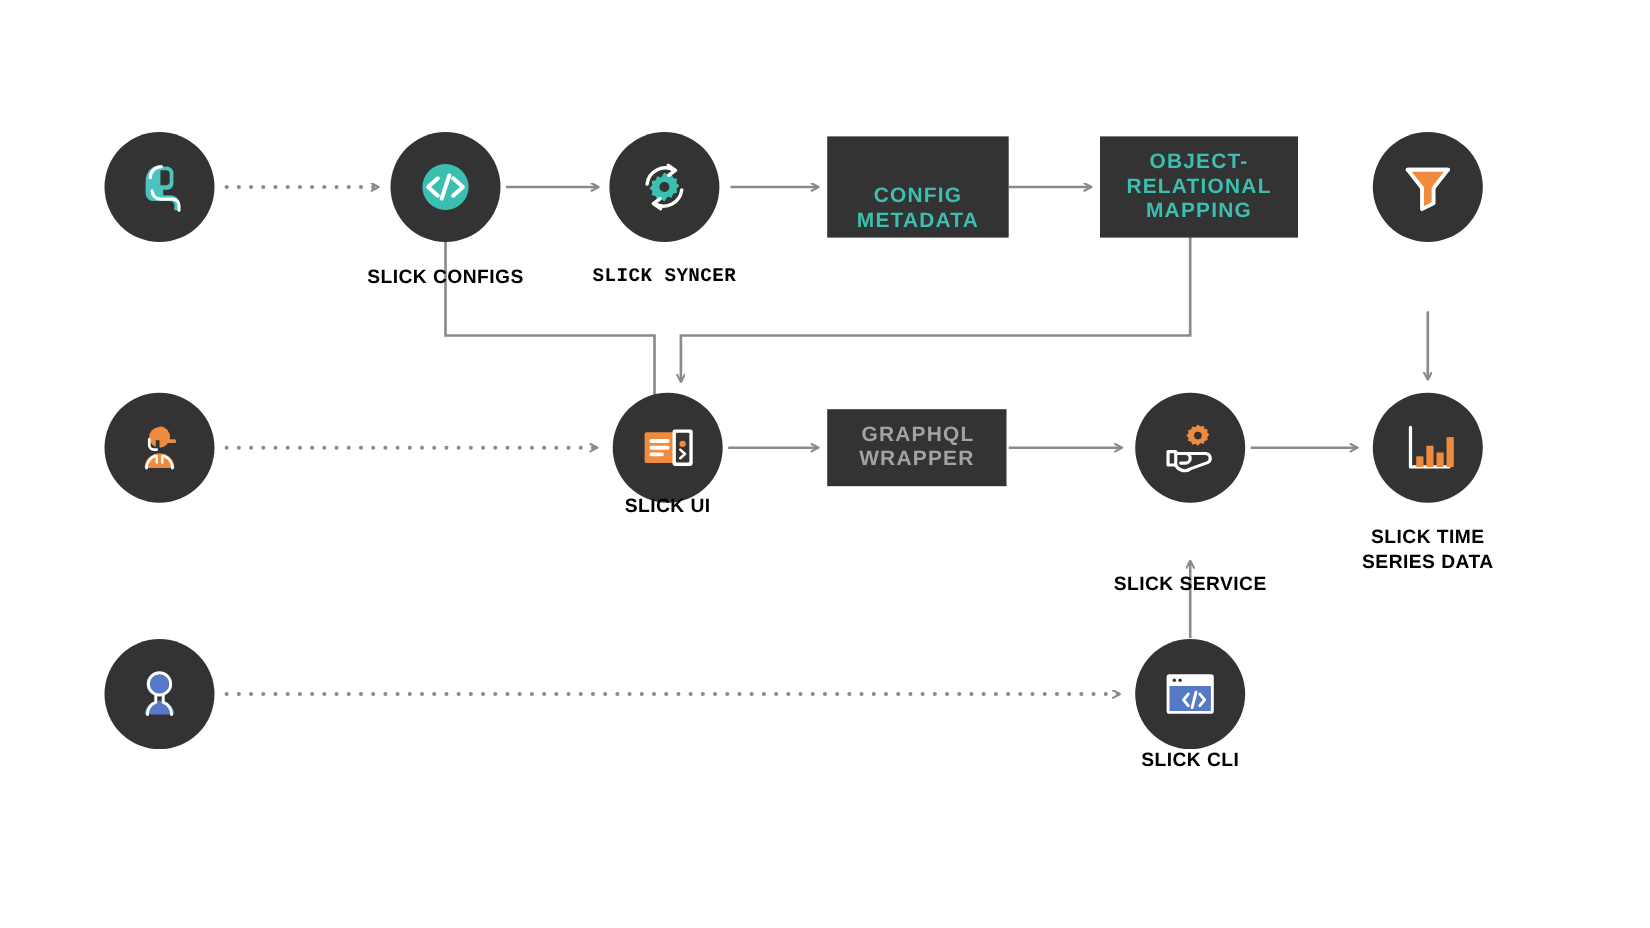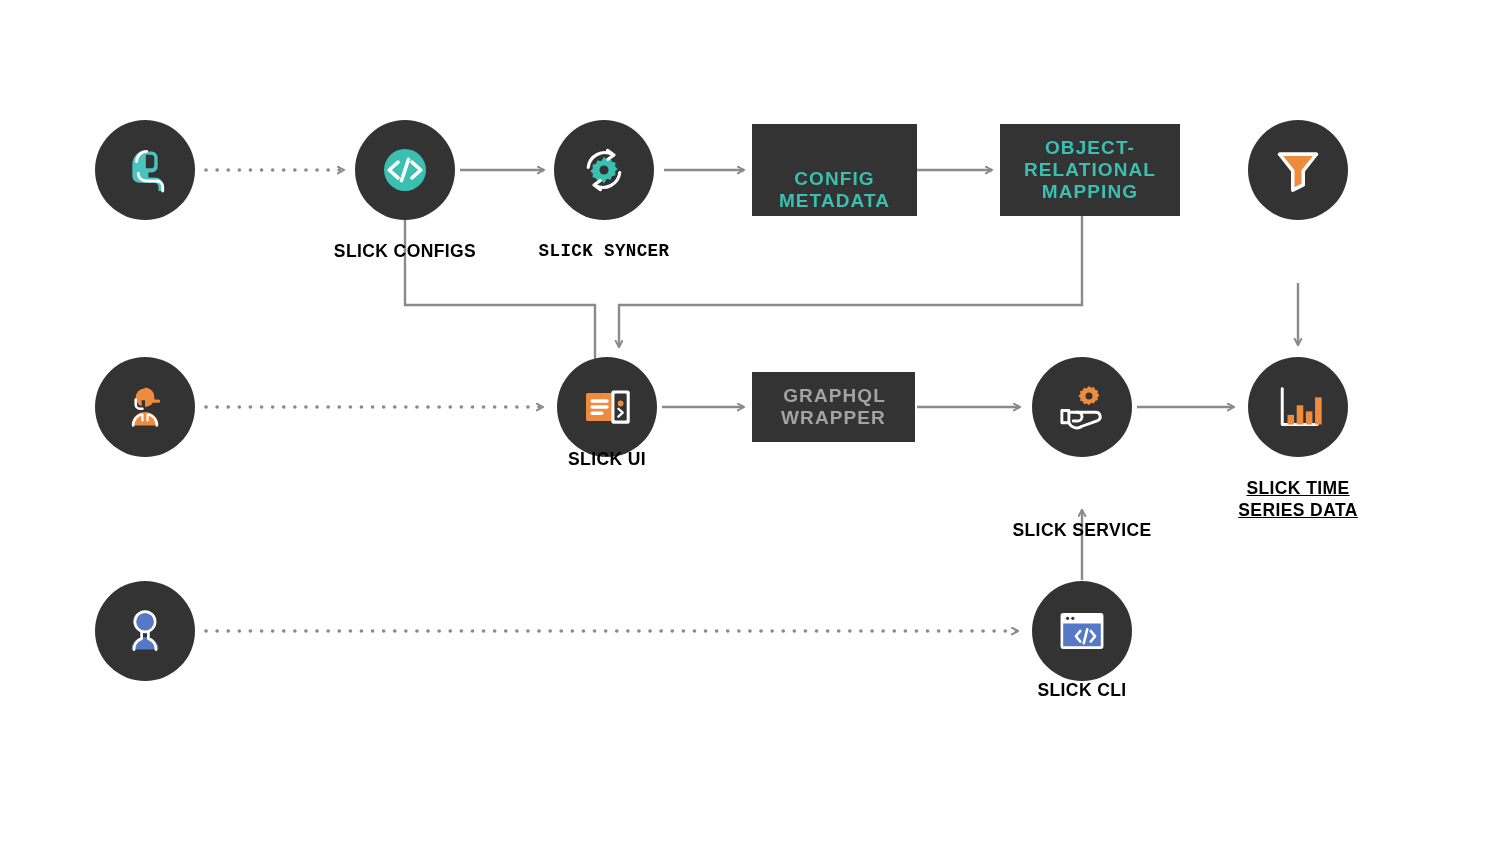--- a/index.html
+++ b/index.html
@@ -225,21 +225,21 @@
 
   <div class="node" style="left:1248px; top:357px;">
     <svg class="glyph" viewBox="0 0 64 64">
       <path d="M14 11 v41 h40" fill="none" stroke="#ffffff" stroke-width="3.4" stroke-linecap="round" stroke-linejoin="round"></path>
       <rect x="20" y="41" width="7.5" height="11" fill="#EE8B3F"></rect>
       <rect x="30.5" y="30" width="7.5" height="22" fill="#EE8B3F"></rect>
       <rect x="41" y="37" width="7.5" height="15" fill="#EE8B3F"></rect>
       <rect x="51.5" y="21" width="7.5" height="31" fill="#EE8B3F"></rect>
     </svg>
   </div>
-  <div class="caption" style="left:1188px; top:477px; width:220px;text-decoration:underline;">SLICK TIME
+  <div class="caption" style="left:1188px; top:477px; width:220px;">SLICK TIME
 SERIES DATA</div>
 
   <div class="node" style="left:1032px; top:581px;">
     <svg class="glyph" viewBox="0 0 64 64">
       <rect x="9" y="13" width="46" height="38" rx="1.5" fill="#5579C6" stroke="#ffffff" stroke-width="3"></rect>
       <path d="M9 22 h46" stroke="#ffffff" stroke-width="3"></path>
       <rect x="9" y="13" width="46" height="9" fill="#ffffff"></rect>
       <circle cx="15.5" cy="17.5" r="1.8" fill="#333333"></circle>
       <circle cx="21.5" cy="17.5" r="1.8" fill="#333333"></circle>
       <path d="M30 32 L25 38 L30 44 M42 32 L47 38 L42 44 M38 30 L34 46" fill="none" stroke="#ffffff" stroke-width="3" stroke-linecap="round" stroke-linejoin="round"></path>

